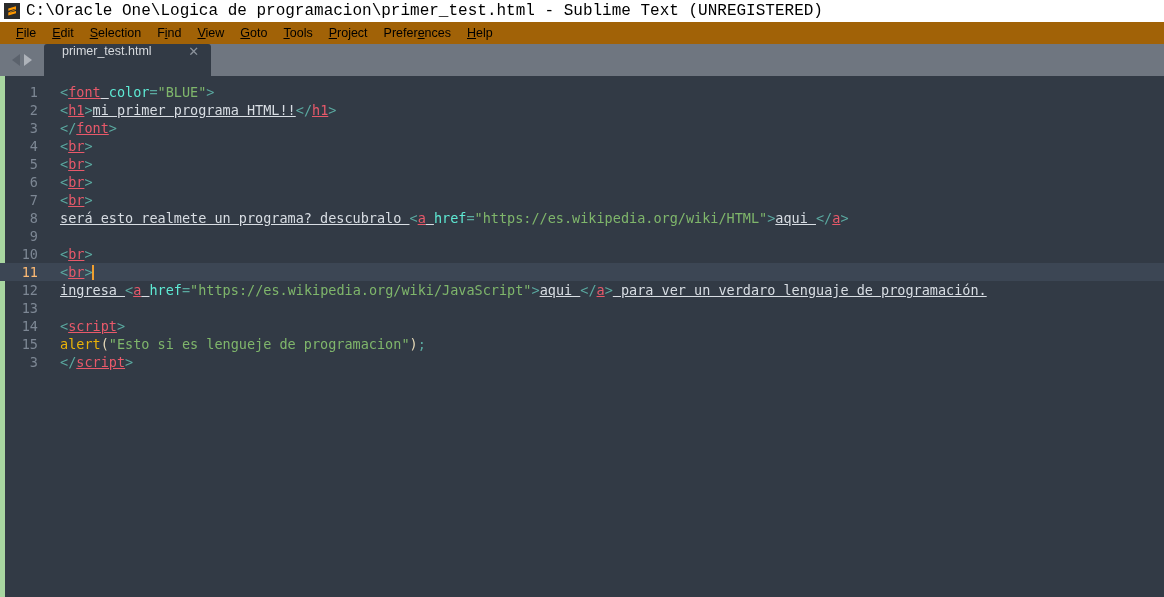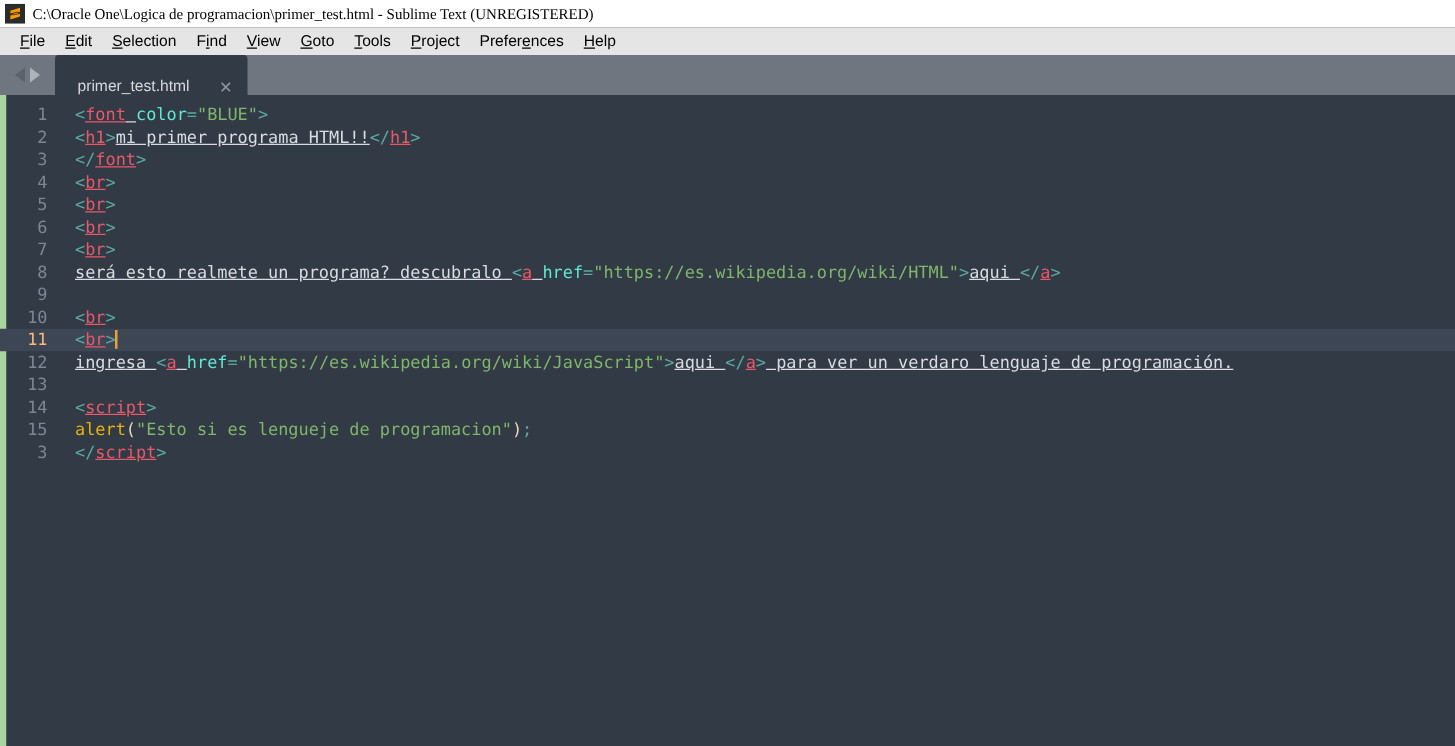--- a/index.html
+++ b/index.html
@@ -24,31 +24,31 @@
     box-sizing: border-box;
   }
   .app-logo {
     width: 16px;
     height: 16px;
     margin-right: 6px;
     flex: 0 0 auto;
     display: block;
   }
   .title-text {
-    font-size: 12px;
+    font-size: 16px;
     color: #000000;
     white-space: nowrap;
     line-height: 22px;
-    font-family: Liberation Serif, serif;
+    font-family: Liberation Mono, monospace;
   }
 
   
   .menubar {
     height: 22px;
-    background: #e5e5e5;
+    background: #a16207;
     display: flex;
     align-items: center;
     padding-left: 8px;
     box-sizing: border-box;
   }
   .menu-item {
     font-size: 12.5px;
     color: #000000;
     padding: 0 8px;
     line-height: 22px;
@@ -86,26 +86,27 @@
   .arrow-left {
     border-right: 8px solid #5b626c;
   }
   .arrow-right {
     border-left: 8px solid #aeb3ba;
   }
   .tab {
     height: 32px;
     background: #323a45;
     display: flex;
-    align-items: flex-end;
+    align-items: flex-start;
     padding: 0 10px 0 18px;
     min-width: 150px;
     box-sizing: border-box;
     border-top-left-radius: 3px;
     border-top-right-radius: 3px;
+    gap: 13px;
   }
   .tab-label {
     font-size: 12.5px;
     color: #d6d9dd;
     white-space: nowrap;
     flex: 1 1 auto;
   }
   .tab-close {
     margin-left: 22px;
     width: 14px;

